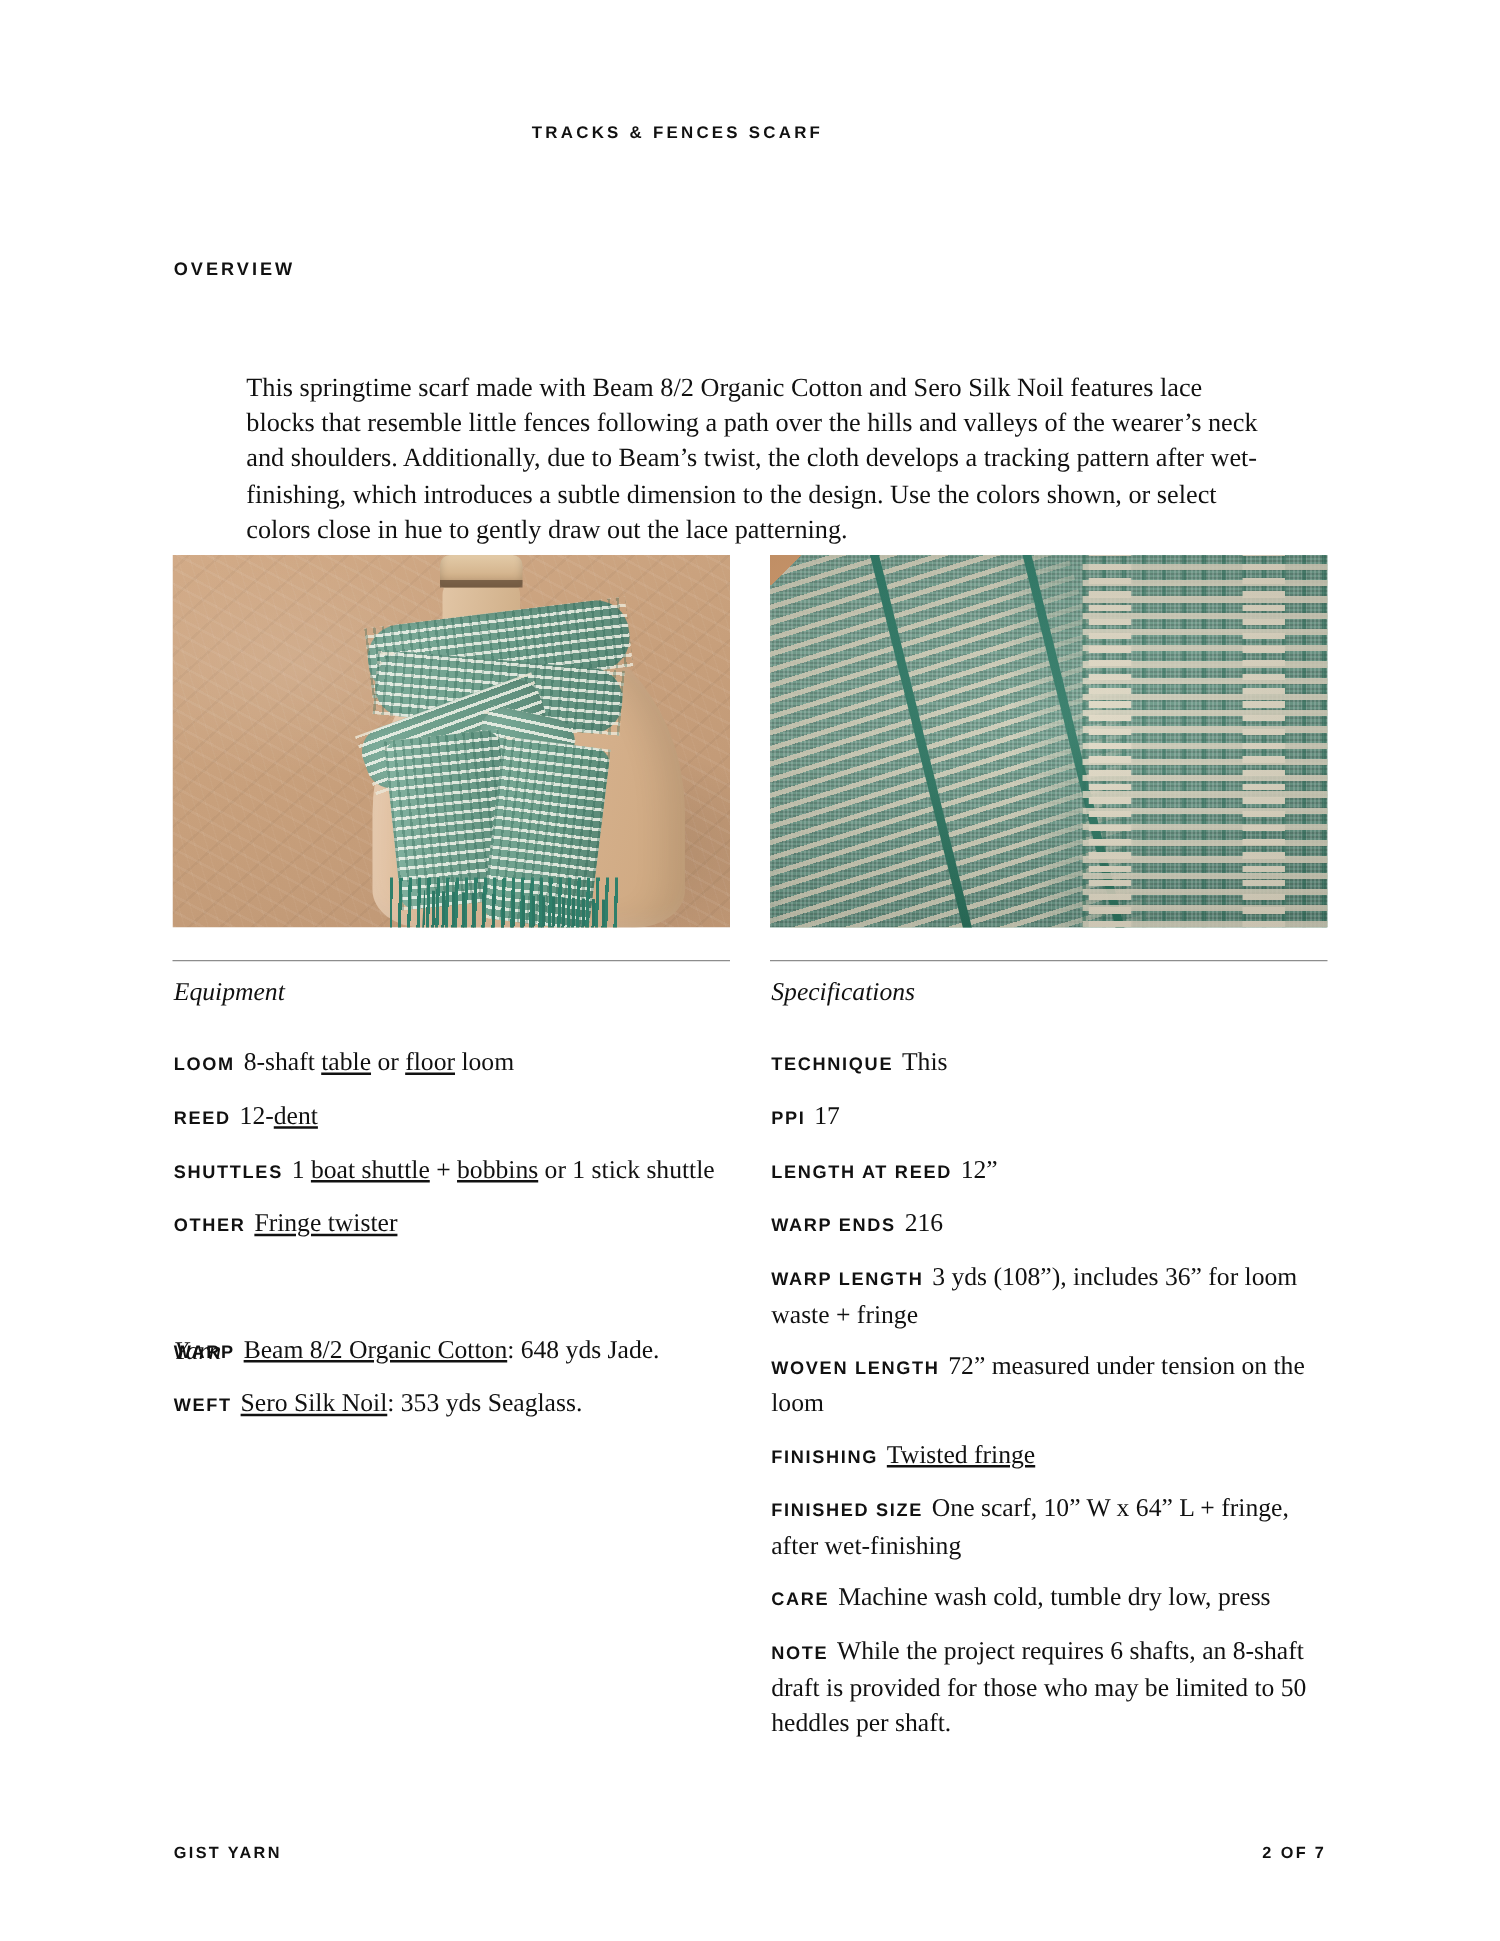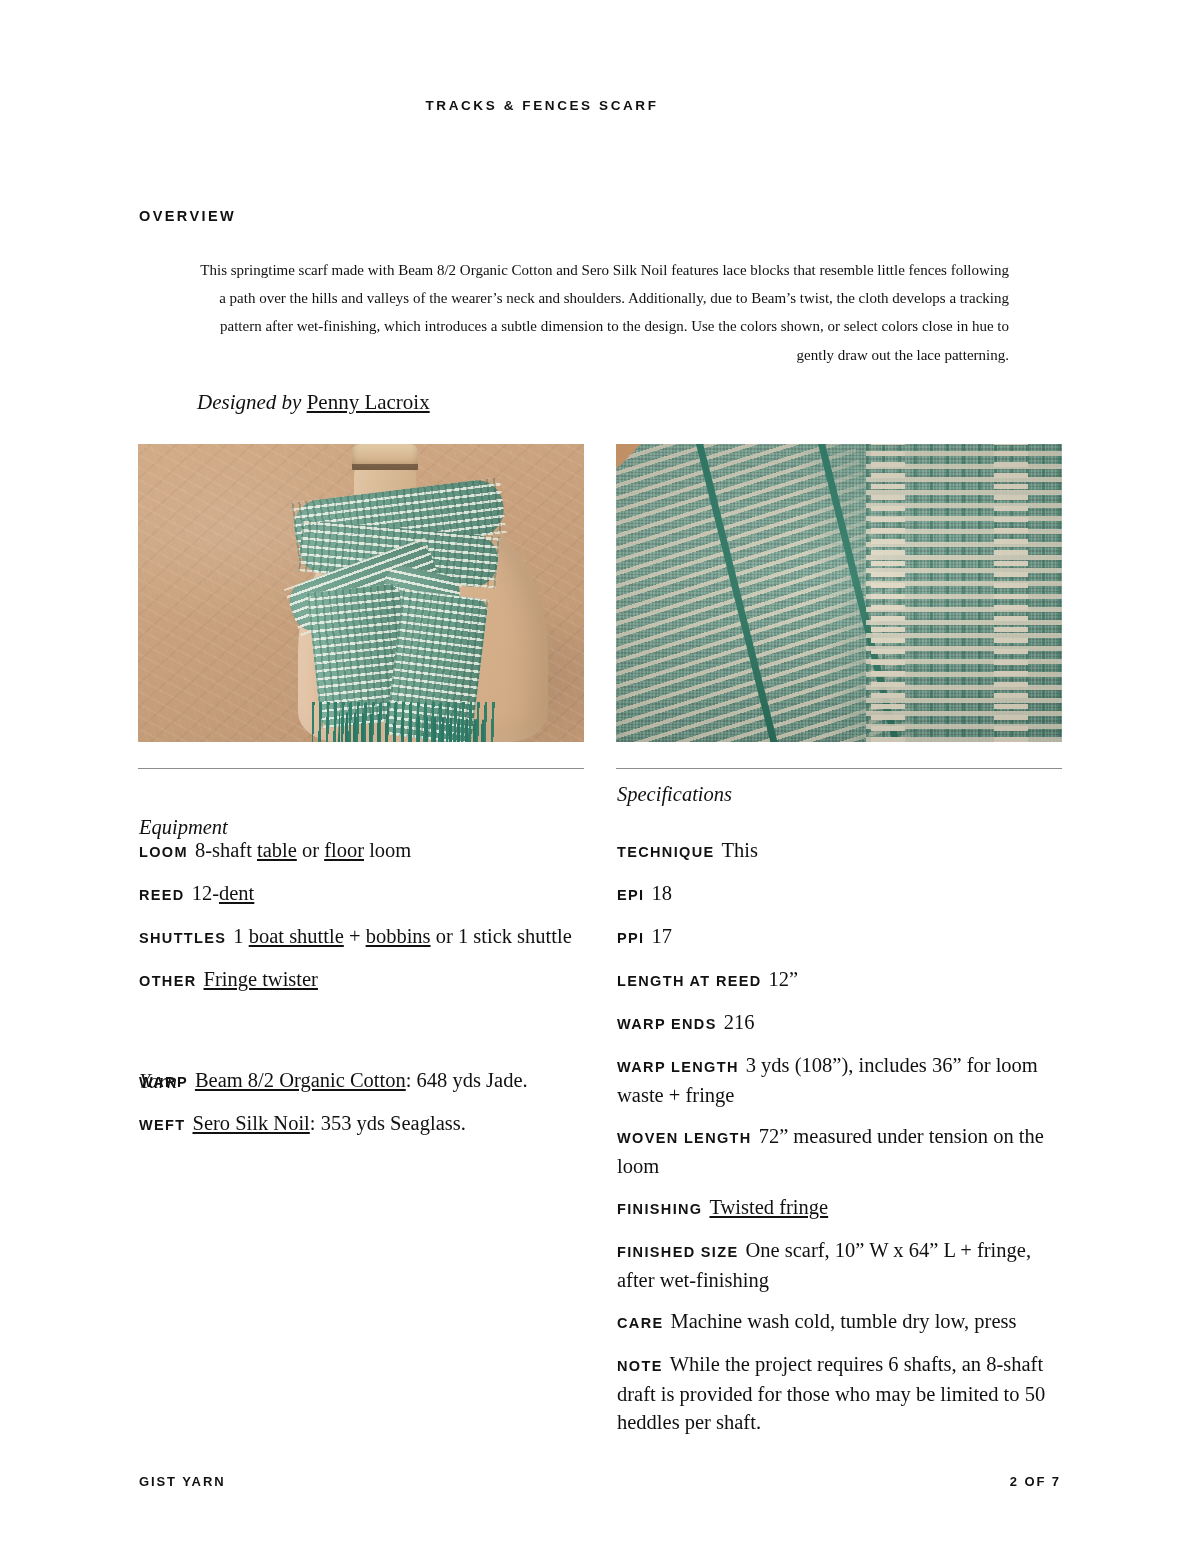--- a/index.html
+++ b/index.html
@@ -47,24 +47,25 @@
   }
 
   
   .intro-block {
     position: absolute;
     left: 197px; top: 256px;
     width: 812px;
   }
   .intro-text {
     font-family: "Liberation Serif", serif;
-    font-size: 15px;
+    font-size: 21px;
     line-height: 28.2px;
     color: #111111;
-    text-align: right;
+    text-align: left;
+    margin-top: 40px;
   }
   .designer-line {
     margin-top: 19px;
     font-family: "Liberation Serif", serif;
     font-size: 21px;
     line-height: 28px;
   }
   .designer-label { font-style: italic; }
   .designer-name {
     text-decoration: underline;
@@ -256,21 +257,21 @@
   .col-rule-left  { left: 138px; width: 446px; }
   .col-rule-right { left: 616px; width: 446px; }
 
   .col-heading {
     position: absolute;
     font-family: "Liberation Serif", serif;
     font-style: italic;
     font-size: 20.5px;
     color: #111111;
   }
-  .col-heading-left  { left: 139px; top: 816px; }
+  .col-heading-left  { left: 139px; top: 783px; }
   .col-heading-right { left: 617px; top: 783px; }
 
   .subhead-yarn {
     position: absolute;
     left: 139px; top: 1070px;
     font-family: "Liberation Serif", serif;
     font-style: italic;
     font-size: 20.5px;
     color: #111111;
   }
@@ -393,21 +394,20 @@
 
   <div class="subhead-yarn">Yarn</div>
 
   <div class="spec-list spec-list-equip-yarn">
       <div class="spec-row"><span class="spec-label">WARP</span><span class="lnk">Beam 8/2 Organic Cotton</span><span>: 648 yds Jade.</span></div>
       <div class="spec-row"><span class="spec-label">WEFT</span><span class="lnk">Sero Silk Noil</span><span>: 353 yds Seaglass.</span></div>
     </div>
 
   <div class="spec-list spec-list-right">
       <div class="spec-row"><span class="spec-label">TECHNIQUE</span><span>This</span></div>
-      <div class="spec-row"><span class="spec-label">EPI</span><span>18</span></div>
       <div class="spec-row"><span class="spec-label">PPI</span><span>17</span></div>
       <div class="spec-row"><span class="spec-label">LENGTH AT REED</span><span>12”</span></div>
       <div class="spec-row"><span class="spec-label">WARP ENDS</span><span>216</span></div>
       <div class="spec-row"><span class="spec-label">WARP LENGTH</span><span>3 yds (108”), includes 36” for loom waste + fringe</span></div>
       <div class="spec-row"><span class="spec-label">WOVEN LENGTH</span><span>72” measured under tension on the loom</span></div>
       <div class="spec-row"><span class="spec-label">FINISHING</span><span class="lnk">Twisted fringe</span></div>
       <div class="spec-row"><span class="spec-label">FINISHED SIZE</span><span>One scarf, 10” W x 64” L + fringe, after wet-finishing</span></div>
       <div class="spec-row"><span class="spec-label">CARE</span><span>Machine wash cold, tumble dry low, press</span></div>
       <div class="spec-row"><span class="spec-label">NOTE</span><span>While the project requires 6 shafts, an 8-shaft draft is provided for those who may be limited to 50 heddles per shaft.</span></div>
     </div>

